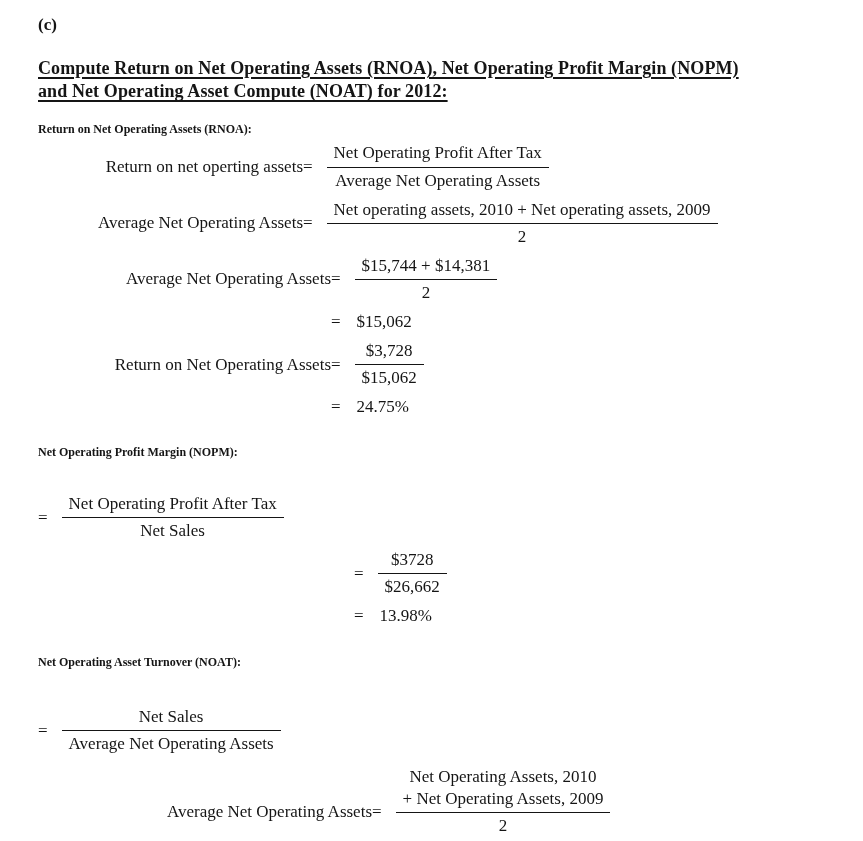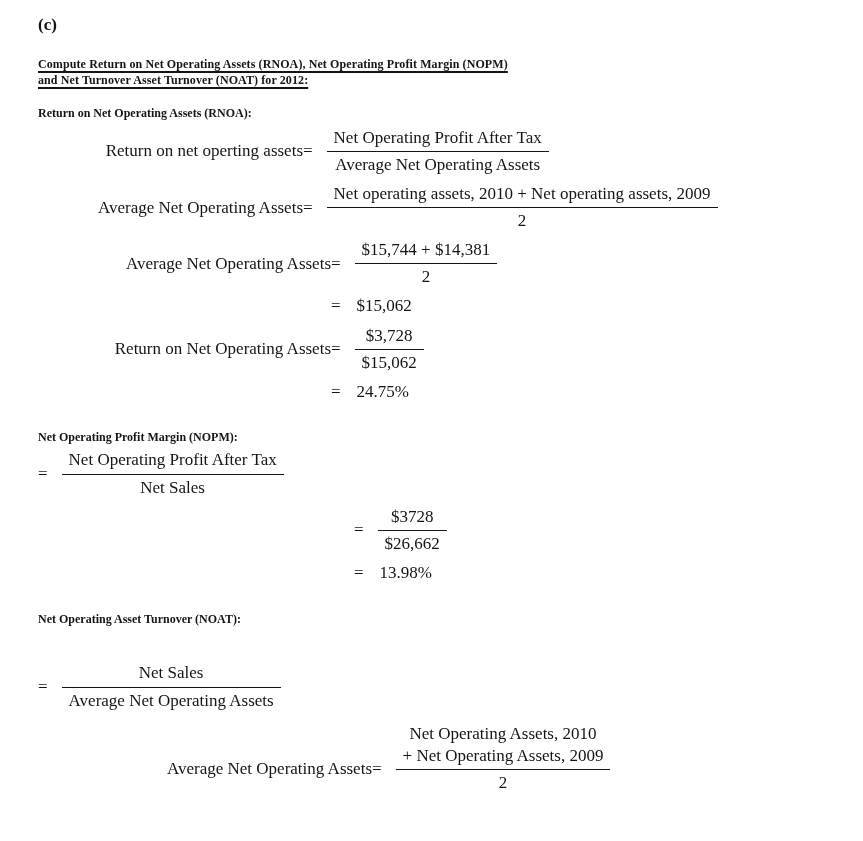--- a/index.html
+++ b/index.html
@@ -13,39 +13,39 @@
     font-size: 17px;
     line-height: 1.3;
     color: #151515;
     overflow: hidden;
   }
   .part-label {
     font-weight: bold;
     margin: 0 0 21px 0;
   }
   .doc-title {
-    font-size: 12px;
+    font-size: 18px;
     font-weight: bold;
     margin: 0 0 18px 0;
     line-height: 1.3;
     letter-spacing: 0.1px;
   }
   .doc-title .u {
     text-decoration: underline;
     text-decoration-thickness: 1.6px;
     text-underline-offset: 3px;
   }
   .sec-heading {
     font-size: 12px;
     font-weight: bold;
     margin: 0 0 5px 0;
   }
   section { margin: 0; }
   .sec-nopm { margin-top: 27px; }
-  .sec-nopm .sec-heading { margin-bottom: 4px; }
+  .sec-nopm .sec-heading { margin-bottom: 32px; }
   .sec-noat { margin-top: 28px; }
   .sec-noat .sec-heading { margin-bottom: 35px; }
 
   .eqrow {
     display: flex;
     align-items: center;
     margin: 0 0 7px 0;
   }
   .lbl { flex: 0 0 auto; text-align: right; }
   .w265 { width: 265px; }
@@ -74,21 +74,21 @@
 </style>
 </head>
 <body>
 
 <div class="page">
 
   <div class="part-label">(c)</div>
 
   <div class="doc-title">
     <span class="u">Compute Return on Net Operating Assets (RNOA), Net Operating Profit Margin (NOPM)</span><br>
-    <span class="u">and Net Turnover Asset Turnover (NOAT) for 2012:</span>
+    <span class="u">and Net Operating Asset Compute (NOAT) for 2012:</span>
   </div>
 
   <section class="sec-rnoa">
     <div class="sec-heading">Return on Net Operating Assets (RNOA):</div>
 
     <div class="eqrow">
       <div class="lbl w265">Return on net operting assets</div>
       <div class="eq">=</div>
       <div class="frac">
         <div class="num">Net Operating Profit After Tax</div>

